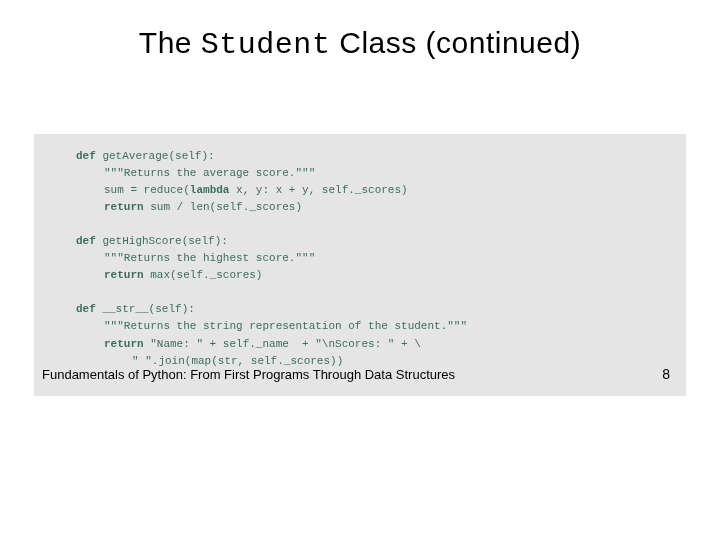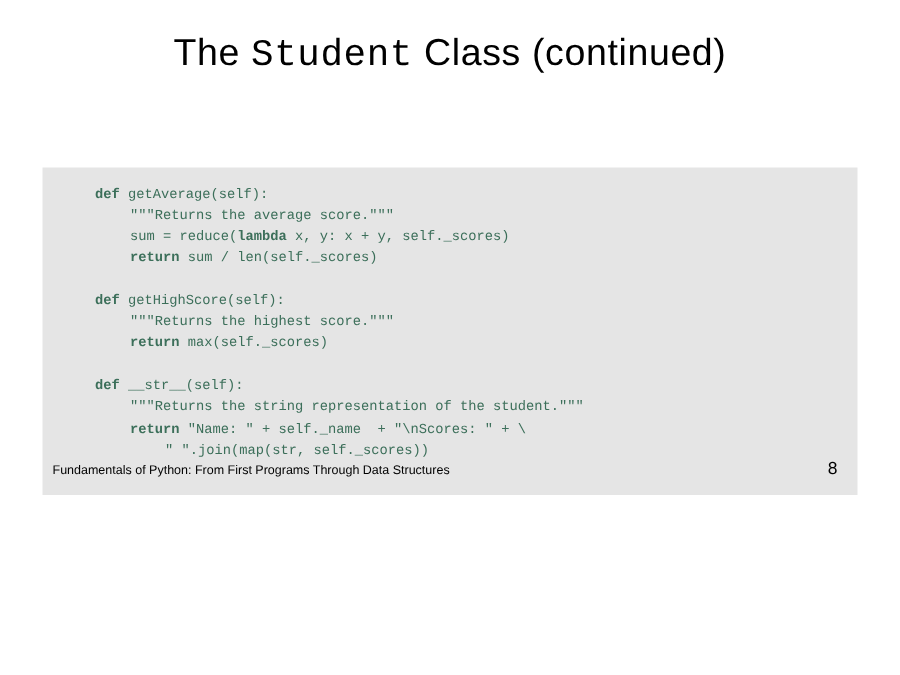--- a/index.html
+++ b/index.html
@@ -20,21 +20,21 @@
     line-height: 1.55;
     color: #3c6f5a;
     white-space: pre;
     overflow: hidden;
   }
   .code-block .kw { font-weight: bold; color: #3c6f5a; }
   .footer-text {
     position: absolute;
     bottom: 30px;
     left: 42px;
-    font-size: 10px;
+    font-size: 13px;
     color: #000;
   }
   .page-num {
     position: absolute;
     bottom: 30px;
     right: 50px;
     font-size: 14px;
     color: #000;
   }
   .code-line { display: block; }

